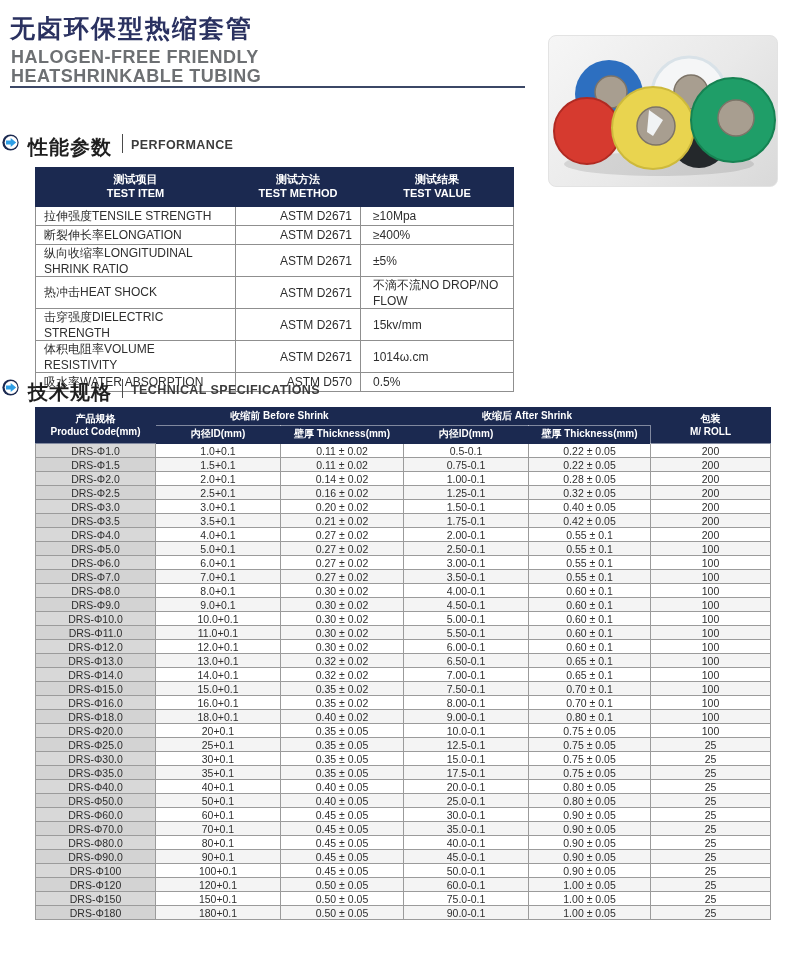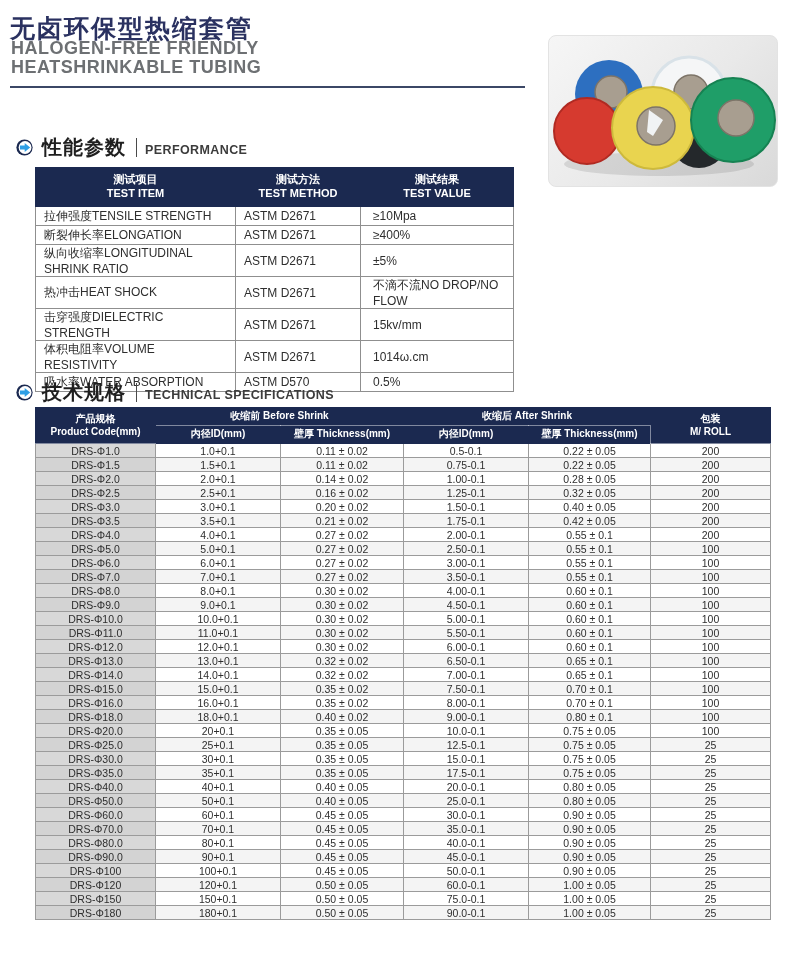--- a/index.html
+++ b/index.html
@@ -9,34 +9,34 @@
     color:#2e2e2e;overflow:hidden;
   }
   .page{position:relative;width:800px;height:971px;}
 
   
   .main-title{
     position:absolute;left:10px;top:12px;
     font-size:25px;font-weight:bold;color:#2a3160;letter-spacing:2px;
   }
   .sub-title{
-    position:absolute;left:11px;top:39px;
+    position:absolute;left:11px;top:48px;
     font-size:18px;line-height:19px;color:#6d7073;letter-spacing:.5px;font-weight:bold;
   }
   .header-rule{
     position:absolute;left:10px;top:86px;width:515px;height:2px;background:#3b4766;
   }
   .product-photo{
     position:absolute;left:548px;top:35px;width:228px;height:150px;
     border-radius:8px;overflow:hidden;border:1px solid #e3e3e3;
     background:linear-gradient(135deg,#f6f6f6 0%,#e9e9e9 55%,#d9d9d9 100%);
   }
 
   
-  .section-head{position:absolute;left:16px;display:flex;align-items:center;}
+  .section-head{position:absolute;left:2px;display:flex;}
   .section-head .bullet{width:17px;height:17px;margin-right:9px;flex:0 0 auto;}
   .section-title-cn{font-size:20px;font-weight:bold;color:#1f1f1f;letter-spacing:1px;}
   .section-sep{width:1px;height:19px;background:#4a4a4a;margin:0 8px 0 10px;}
   .section-title-en{font-size:12.5px;font-weight:bold;color:#3c3c3c;letter-spacing:.4px;padding-top:4px;}
   #perf-head{top:134px;}
   #tech-head{top:379px;}
 
   
   table{border-collapse:collapse;table-layout:fixed;}
   th{
@@ -47,21 +47,21 @@
   th + th{border-left:1px solid rgba(255,255,255,.45);}
   .th-line{display:block;line-height:1.25;}
 
   
   .perf-table{position:absolute;left:35px;top:167px;width:478px;border:1px solid #5c5c5c;}
   .perf-table th{font-size:11px;height:34px;padding:2px 4px;}
   .perf-table td{
     font-size:12px;height:18px;padding:0 8px;border:1px solid #8f8f8f;background:#ffffff;color:#2e2e2e;
   }
   .perf-table td.c-item{text-align:left;}
-  .perf-table td.c-method{text-align:left;}
+  .perf-table td.c-method{text-align:right;}
   .perf-table td.c-value{text-align:left;padding-left:12px;}
 
   
   .tech-table{position:absolute;left:35px;top:407px;width:735px;border:1px solid #5c5c5c;}
   .tech-table th{font-size:10px;padding:1px 2px;height:15px;line-height:1.25;}
   .tech-table thead tr:first-child th{border-bottom:1px solid rgba(255,255,255,.45);}
   .tech-table td{
     font-size:10.5px;height:13px;padding:0 4px;text-align:center;
     border:1px solid #9b9b9b;background:#ffffff;color:#2e2e2e;
   }

